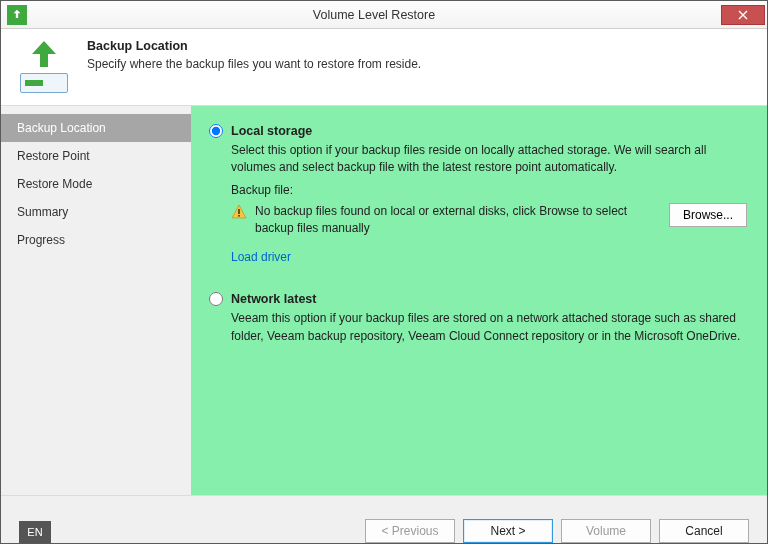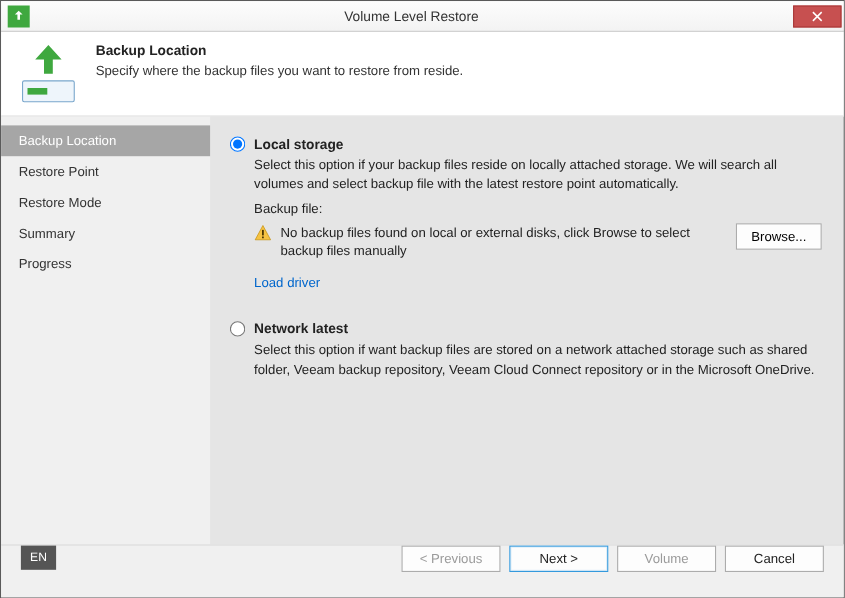--- a/index.html
+++ b/index.html
@@ -8,21 +8,21 @@
     font-family: "Segoe UI", Tahoma, sans-serif;
     font-size: 12px;
     background: #888;
     width: 768px;
     height: 544px;
     overflow: hidden;
   }
   .window {
     width: 768px;
     height: 544px;
-    background: #e5e5e5;
+    background: #86efac;
     border: 1px solid #5a5a5a;
     display: flex;
     flex-direction: column;
   }
   .titlebar {
     height: 28px;
     background: linear-gradient(#fdfdfd, #f3f3f3);
     border-bottom: 1px solid #d0d0d0;
     display: flex;
     align-items: center;
@@ -166,21 +166,21 @@
     color: #0066cc;
     cursor: pointer;
     font-size: 12px;
     display: inline-block;
   }
   .footer {
     height: 48px;
     border-top: 1px solid #dcdcdc;
     background: #f0f0f0;
     display: flex;
-    align-items: flex-start;
+    align-items: flex-end;
     padding: 0 18px;
   }
   .lang {
     width: 32px; height: 22px;
     background: #555; color: #fff;
     font-size: 11px;
     display:flex; align-items:center; justify-content:center;
     cursor: pointer;
   }
   .footer .spacer { flex: 1; }
@@ -268,21 +268,21 @@
           <button class="browse">Browse...</button>
         </div>
         <span class="linklike">Load driver</span>
       </div>
 
       <div class="opt">
         <label class="rad-row">
           <input type="radio" name="loc" style="">
           <span class="lbl">Network latest</span>
         </label>
-        <div class="desc">Select this option if want backup files are stored on a network attached storage such as shared folder, Veeam backup repository, Veeam Cloud Connect repository or in the Microsoft OneDrive.</div>
+        <div class="desc">Veeam this option if your backup files are stored on a network attached storage such as shared folder, Veeam backup repository, Veeam Cloud Connect repository or in the Microsoft OneDrive.</div>
       </div>
 
     </div>
   </div>
 
   <div class="footer">
     <div class="lang">EN</div>
     <div class="spacer"></div>
     <button disabled="">&lt; Previous</button>
     <button class="primary">Next &gt;</button>

